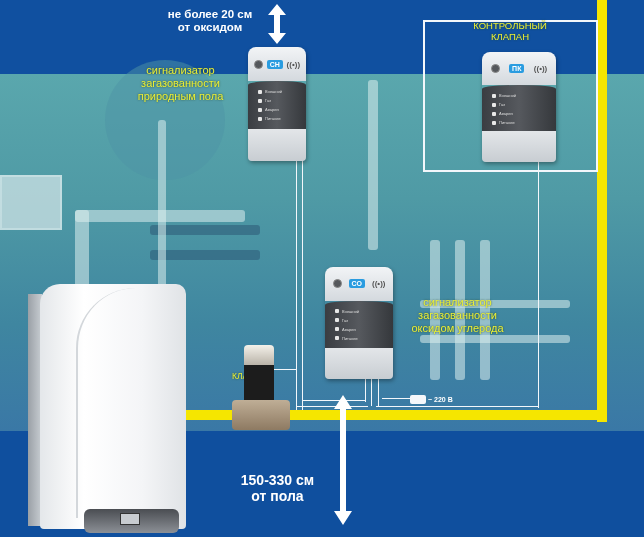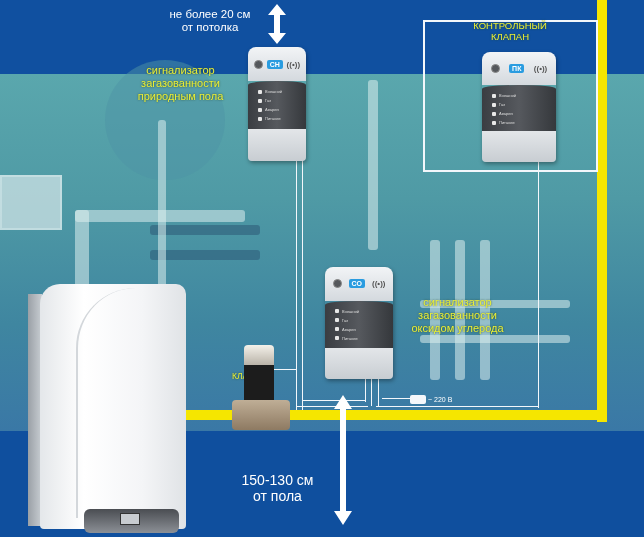--- a/index.html
+++ b/index.html
@@ -16,21 +16,21 @@
   .pipe { position: absolute; background: #dceeee; opacity: .55; border-radius: 3px; }
   .pipe.dark { background: #2e5d7a; opacity: .6; }
   .tank { position: absolute; left: 105px; top: 60px; width: 120px; height: 120px; border-radius: 50%; background: #4d93a6; opacity: .5; }
 
   
   .yl { position: absolute; background: #f5e600; }
 
   
   .wire { position: absolute; border: 1.5px solid #f3f7fb; }
 
-  .label-white { position: absolute; color: #ffffff; font-weight: normal; text-align: center; line-height: 1.15; }
+  .label-white { position: absolute; color: #ffffff; font-weight: bold; text-align: center; line-height: 1.15; }
   .label-yellow { position: absolute; color: #e9ef3a; font-weight: normal; text-align: center; line-height: 1.2; text-shadow: 0 0 2px #2c4a2a; }
 
   
   .arrow { position: absolute; }
   .arrow svg { display: block; }
 
   
   .device { position: absolute; border-radius: 8px 8px 4px 4px; overflow: hidden; box-shadow: 1px 2px 4px rgba(0,0,0,.35); }
   .device .top { height: 30%; background: linear-gradient(180deg, #f2f4f6, #d4d9de); display: flex; align-items: center; justify-content: space-around; padding: 0 4px; }
   .device .mid { height: 42%; background: linear-gradient(90deg, #3a3d42, #56595e 50%, #35383c); border-radius: 50% 50% 0 0 / 8% 8% 0 0; padding: 6px 0 0 10px; }
@@ -93,35 +93,35 @@
 <div class="wire" style="left:371px;top:378px;width:0;height:28px;border-width:0 0 0 1.5px;"></div>
 <div class="wire" style="left:378px;top:378px;width:0;height:28px;border-width:0 0 0 1.5px;"></div>
 <div class="wire" style="left:274px;top:369px;width:22px;height:0;border-width:1.5px 0 0 0;"></div>
 <div class="wire" style="left:382px;top:398px;width:30px;height:0;border-width:1.5px 0 0 0;"></div>
 
 <div style="position:absolute;left:410px;top:395px;width:16px;height:9px;background:#f5f7fa;border-radius:2px;"></div>
 <div class="label-white" style="left:428px;top:396px;font-size:7px;text-align:left;">~ 220 В</div>
 
 <div class="label-white" style="left:150px;top:8px;width:120px;font-size:11.5px;">
   <div>не более 20 см</div>
-  <div>от потолка</div>
+  <div>от оксидом</div>
 </div>
 <div class="arrow" style="left:268px;top:4px;">
   <svg width="18" height="40" viewBox="0 0 18 40">
       <polygon points="9,0 18,11 12,11 12,29 18,29 9,40 0,29 6,29 6,11 0,11" fill="#ffffff"></polygon>
     </svg>
 </div>
 
 <div class="arrow" style="left:334px;top:395px;">
   <svg width="18" height="130" viewBox="0 0 18 130">
       <polygon points="9,0 18,14 12,14 12,116 18,116 9,130 0,116 6,116 6,14 0,14" fill="#ffffff"></polygon>
     </svg>
 </div>
 <div class="label-white" style="left:225px;top:472px;width:105px;font-size:14px;">
-  <div>150-130 см</div>
+  <div>150-330 см</div>
   <div>от пола</div>
 </div>
 
 <div class="label-yellow" style="left:118px;top:64px;width:125px;font-size:11px;">
   <div>сигнализатор</div>
   <div>загазованности</div>
   <div>природным пола</div>
 </div>
 
 <div class="label-yellow" style="left:460px;top:20px;width:100px;font-size:9.5px;">

